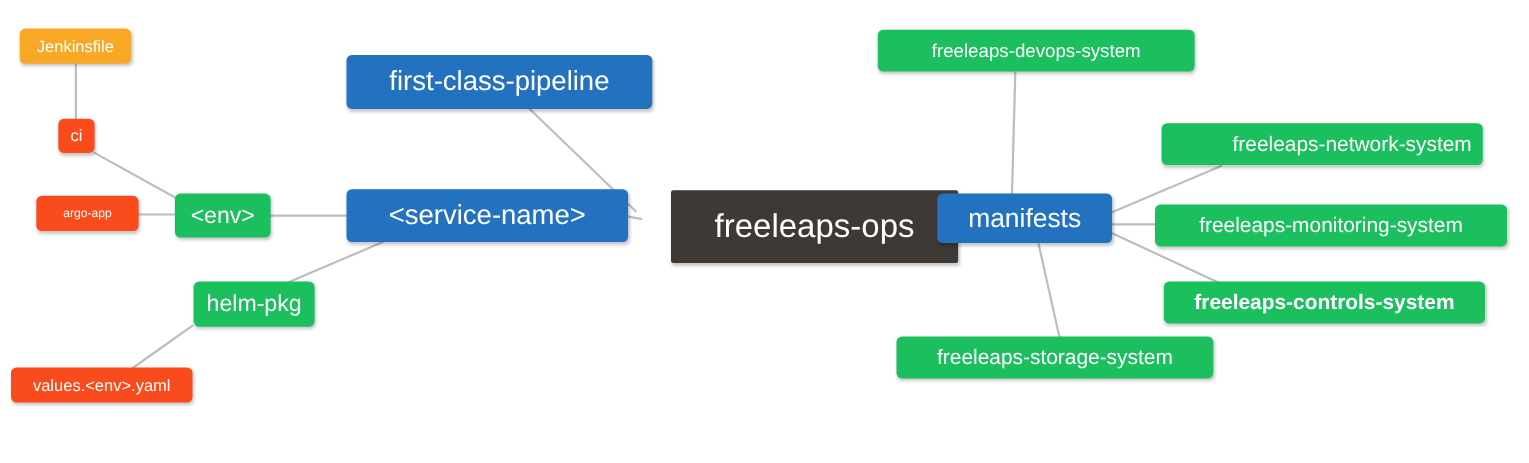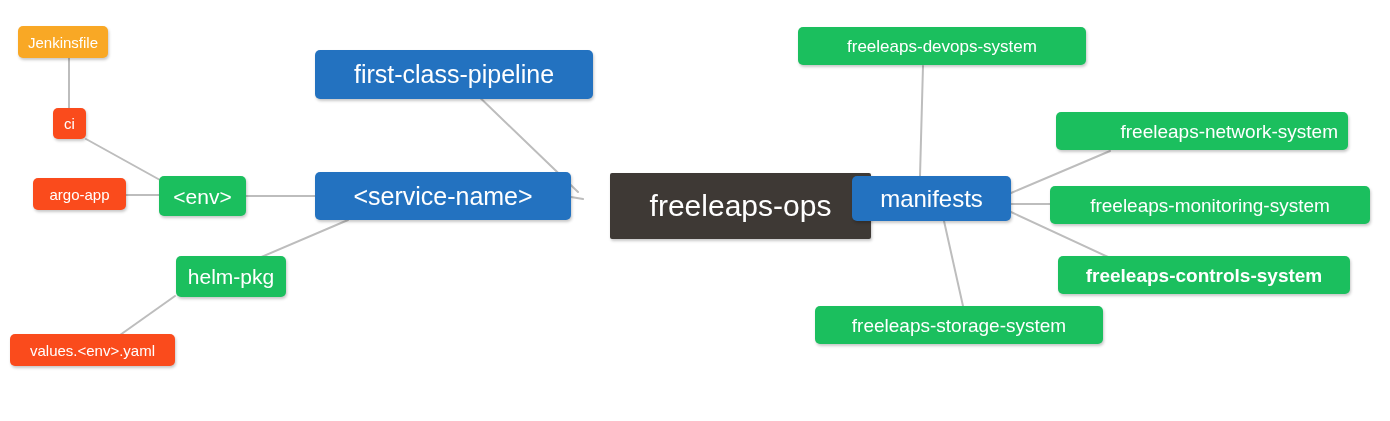--- a/index.html
+++ b/index.html
@@ -77,27 +77,27 @@
       </div>
       <div class="node" style="left: 852px; top: 176px; width: 159px; height: 45px; background: rgb(35, 114, 192); font-size: 24px; color: rgb(255, 255, 255);">
         <span>manifests</span>
       </div>
       <div class="node" style="left: 159px; top: 176px; width: 87px; height: 40px; background: rgb(27, 191, 94); font-size: 21px; color: rgb(255, 255, 255);">
         <span>&lt;env&gt;</span>
       </div>
       <div class="node" style="left: 152px; top: 256px; width: 110px; height: 41px; background: rgb(27, 191, 94); font-size: 21px; color: rgb(255, 255, 255); margin-left: 24px;">
         <span>helm-pkg</span>
       </div>
-      <div class="node" style="left: 18px; top: 26px; width: 90px; height: 32px; background: rgb(249, 168, 37); font-size: 15px; color: rgb(255, 255, 255);">
+      <div class="node" style="left: 18px; top: 26px; width: 101px; height: 32px; background: rgb(249, 168, 37); font-size: 15px; color: rgb(255, 255, 255);">
         <span>Jenkinsfile</span>
       </div>
       <div class="node" style="left: 53px; top: 108px; width: 33px; height: 31px; background: rgb(250, 75, 28); font-size: 15px; color: rgb(255, 255, 255);">
         <span>ci</span>
       </div>
-      <div class="node" style="left: 33px; top: 178px; width: 93px; height: 32px; background: rgb(250, 75, 28); font-size: 15px; color: rgb(255, 255, 255);">
+      <div class="node" style="left: 33px; top: 178px; width: 93px; height: 32px; background: rgb(250, 75, 28); font-size: 11px; color: rgb(255, 255, 255);">
         <span>argo-app</span>
       </div>
       <div class="node" style="left: 10px; top: 334px; width: 165px; height: 32px; background: rgb(250, 75, 28); font-size: 15px; color: rgb(255, 255, 255);">
         <span>values.&lt;env&gt;.yaml</span>
       </div>
       <div class="node" style="left: 798px; top: 27px; width: 288px; height: 38px; background: rgb(27, 191, 94); font-size: 17px; color: rgb(255, 255, 255);">
         <span>freeleaps-devops-system</span>
       </div>
       <div class="node" style="left: 1056px; top: 112px; width: 292px; height: 38px; background: rgb(27, 191, 94); font-size: 19px; color: rgb(255, 255, 255); justify-content: flex-end;">
         <span>freeleaps-network-system</span>

